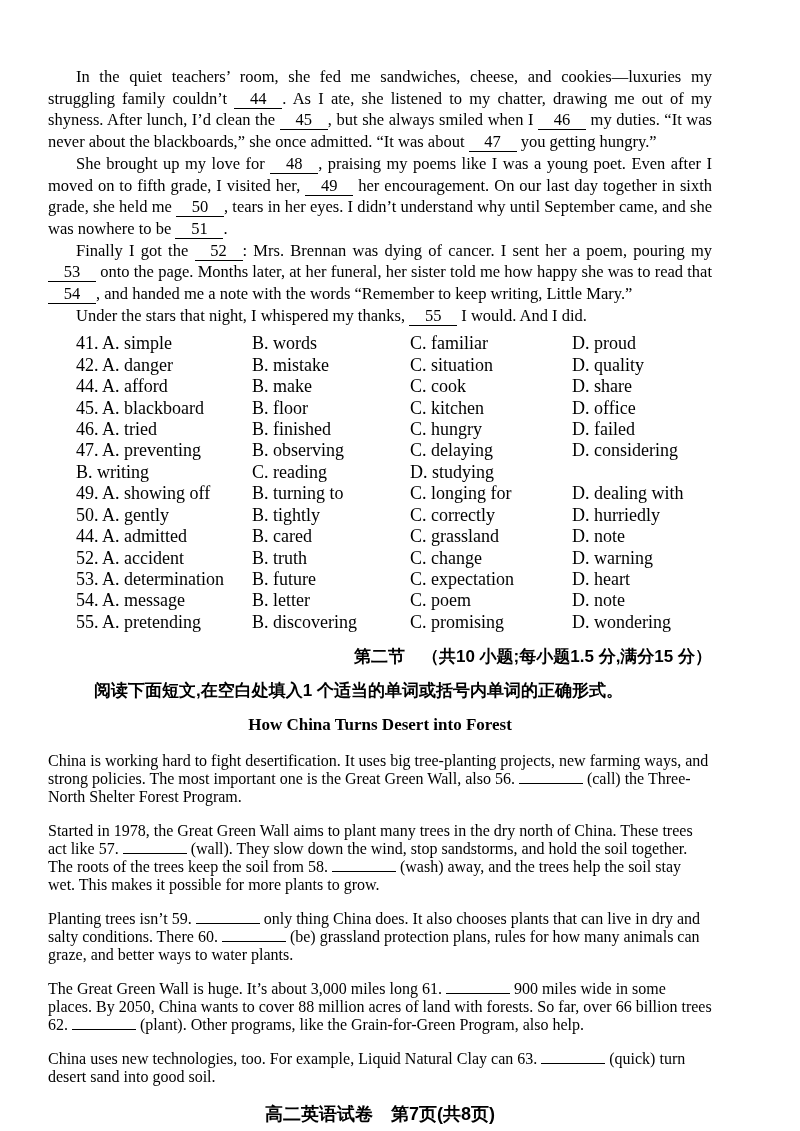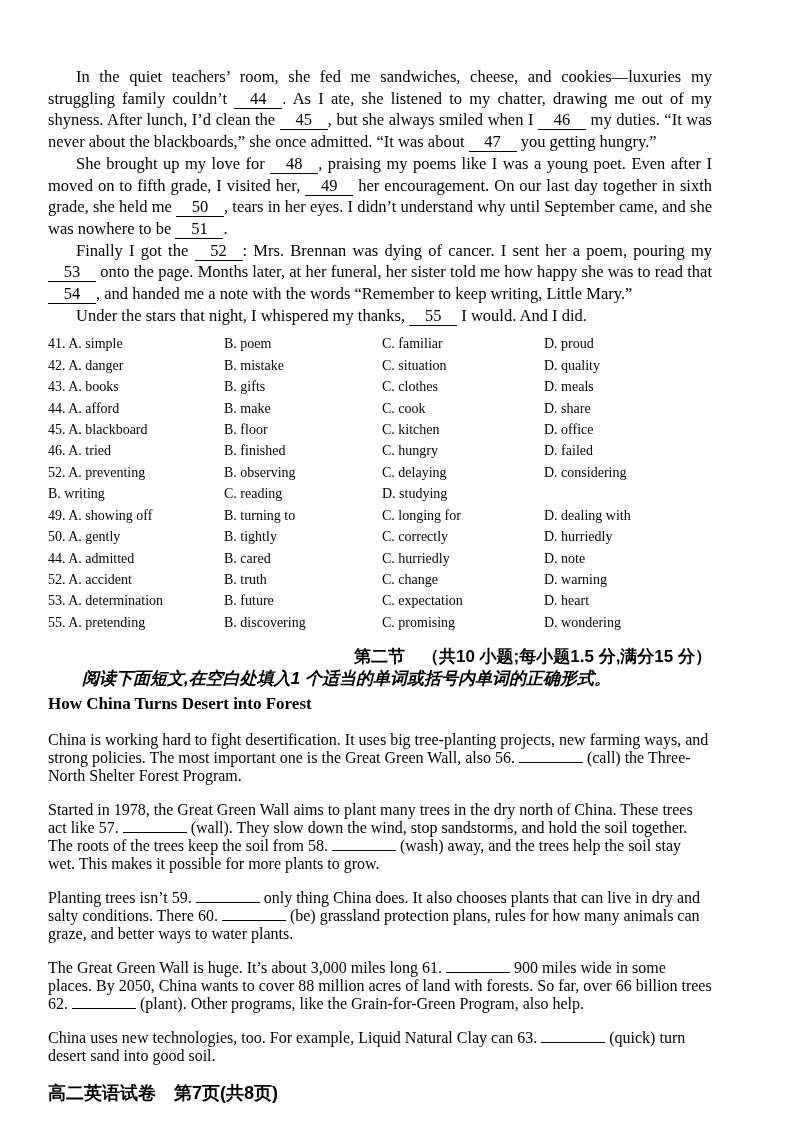--- a/index.html
+++ b/index.html
@@ -38,53 +38,53 @@
     width: 64px;
     height: 13px;
     border-bottom: 1.2px solid #000;
     vertical-align: baseline;
   }
   
   .options { margin-top: 7px; }
   .opt-row {
     display: grid;
     grid-template-columns: 176px 158px 162px 1fr;
-    font-size: 14px;
+    font-size: 18px;
     line-height: 21.4px;
+    margin-left: 28px;
   }
   .opt-cell { white-space: nowrap; }
   
   .cn-heading {
     margin: 13px 0 0 0;
     font-family: "Liberation Sans", sans-serif;
     font-weight: 700;
     font-size: 17px;
     line-height: 22px;
     text-align: right;
   }
   .cn-instruction {
-    margin: 0;
+    margin: 12px;
     font-family: "Liberation Sans", sans-serif;
     font-weight: 700;
     font-size: 17px;
     line-height: 22px;
     text-indent: 34px;
-    font-style: italic;
   }
   .sec2-title {
     margin: 3px 0 3px 0;
     font-size: 17px;
     line-height: 22px;
     font-weight: 700;
-    text-align: left;
+    text-align: center;
     font-family: "Liberation Serif", serif;
   }
   .footer {
     margin-top: 9px;
-    text-align: left;
+    text-align: center;
     font-family: "Liberation Sans", sans-serif;
     font-weight: 700;
     font-size: 18px;
     line-height: 24px;
   }
 </style>
 </head>
 <body>
 
 <div class="page">
@@ -92,56 +92,50 @@
   <div class="passage">
     <p class="en">In the quiet teachers’ room, she fed me sandwiches, cheese, and cookies—luxuries my struggling family couldn’t <span class="blank-num">44</span>. As I ate, she listened to my chatter, drawing me out of my shyness. After lunch, I’d clean the <span class="blank-num">45</span>, but she always smiled when I <span class="blank-num">46</span> my duties. “It was never about the blackboards,” she once admitted. “It was about <span class="blank-num">47</span> you getting hungry.”</p>
     <p class="en">She brought up my love for <span class="blank-num">48</span>, praising my poems like I was a young poet. Even after I moved on to fifth grade, I visited her, <span class="blank-num">49</span> her encouragement. On our last day together in sixth grade, she held me <span class="blank-num">50</span>, tears in her eyes. I didn’t understand why until September came, and she was nowhere to be <span class="blank-num">51</span>.</p>
     <p class="en">Finally I got the <span class="blank-num">52</span>: Mrs. Brennan was dying of cancer. I sent her a poem, pouring my <span class="blank-num">53</span> onto the page. Months later, at her funeral, her sister told me how happy she was to read that <span class="blank-num">54</span>, and handed me a note with the words “Remember to keep writing, Little Mary.”</p>
     <p class="en">Under the stars that night, I whispered my thanks, <span class="blank-num">55</span> I would. And I did.</p>
   </div>
 
   <div class="options" id="options-table">
       <div class="opt-row">
         <div class="opt-cell">41. A. simple</div>
-        <div class="opt-cell">B. poem</div>
+        <div class="opt-cell">B. words</div>
         <div class="opt-cell">C. familiar</div>
         <div class="opt-cell">D. proud</div>
       </div>
       <div class="opt-row">
         <div class="opt-cell">42. A. danger</div>
         <div class="opt-cell">B. mistake</div>
         <div class="opt-cell">C. situation</div>
         <div class="opt-cell">D. quality</div>
       </div>
       <div class="opt-row">
-        <div class="opt-cell">43. A. books</div>
-        <div class="opt-cell">B. gifts</div>
-        <div class="opt-cell">C. clothes</div>
-        <div class="opt-cell">D. meals</div>
-      </div>
-      <div class="opt-row">
         <div class="opt-cell">44. A. afford</div>
         <div class="opt-cell">B. make</div>
         <div class="opt-cell">C. cook</div>
         <div class="opt-cell">D. share</div>
       </div>
       <div class="opt-row">
         <div class="opt-cell">45. A. blackboard</div>
         <div class="opt-cell">B. floor</div>
         <div class="opt-cell">C. kitchen</div>
         <div class="opt-cell">D. office</div>
       </div>
       <div class="opt-row">
         <div class="opt-cell">46. A. tried</div>
         <div class="opt-cell">B. finished</div>
         <div class="opt-cell">C. hungry</div>
         <div class="opt-cell">D. failed</div>
       </div>
       <div class="opt-row">
-        <div class="opt-cell">52. A. preventing</div>
+        <div class="opt-cell">47. A. preventing</div>
         <div class="opt-cell">B. observing</div>
         <div class="opt-cell">C. delaying</div>
         <div class="opt-cell">D. considering</div>
       </div>
       <div class="opt-row">
         <div class="opt-cell">B. writing</div>
         <div class="opt-cell">C. reading</div>
         <div class="opt-cell">D. studying</div>
       </div>
       <div class="opt-row">
@@ -152,34 +146,40 @@
       </div>
       <div class="opt-row">
         <div class="opt-cell">50. A. gently</div>
         <div class="opt-cell">B. tightly</div>
         <div class="opt-cell">C. correctly</div>
         <div class="opt-cell">D. hurriedly</div>
       </div>
       <div class="opt-row">
         <div class="opt-cell">44. A. admitted</div>
         <div class="opt-cell">B. cared</div>
-        <div class="opt-cell">C. hurriedly</div>
+        <div class="opt-cell">C. grassland</div>
         <div class="opt-cell">D. note</div>
       </div>
       <div class="opt-row">
         <div class="opt-cell">52. A. accident</div>
         <div class="opt-cell">B. truth</div>
         <div class="opt-cell">C. change</div>
         <div class="opt-cell">D. warning</div>
       </div>
       <div class="opt-row">
         <div class="opt-cell">53. A. determination</div>
         <div class="opt-cell">B. future</div>
         <div class="opt-cell">C. expectation</div>
         <div class="opt-cell">D. heart</div>
+      </div>
+      <div class="opt-row">
+        <div class="opt-cell">54. A. message</div>
+        <div class="opt-cell">B. letter</div>
+        <div class="opt-cell">C. poem</div>
+        <div class="opt-cell">D. note</div>
       </div>
       <div class="opt-row">
         <div class="opt-cell">55. A. pretending</div>
         <div class="opt-cell">B. discovering</div>
         <div class="opt-cell">C. promising</div>
         <div class="opt-cell">D. wondering</div>
       </div>
     </div>
 
   <div class="section2">

